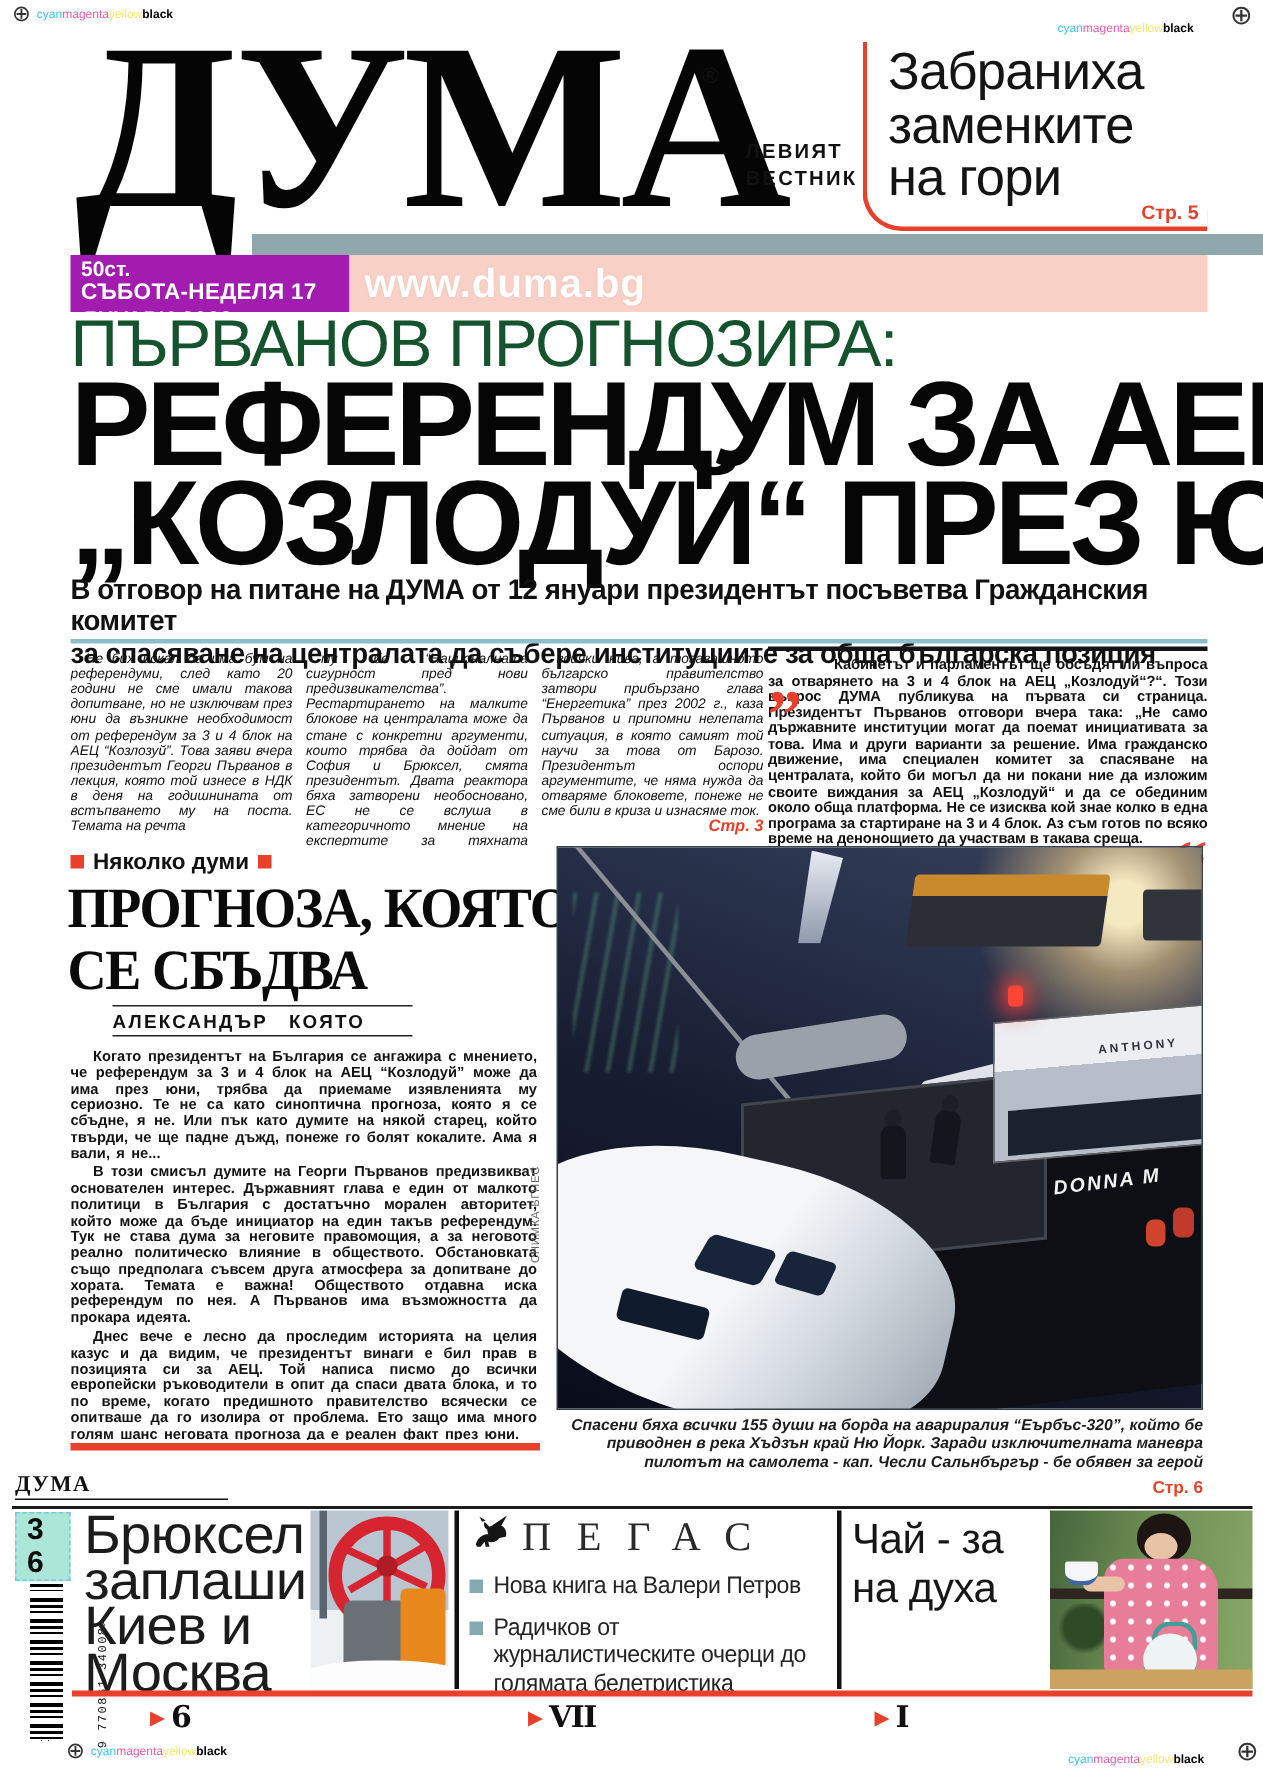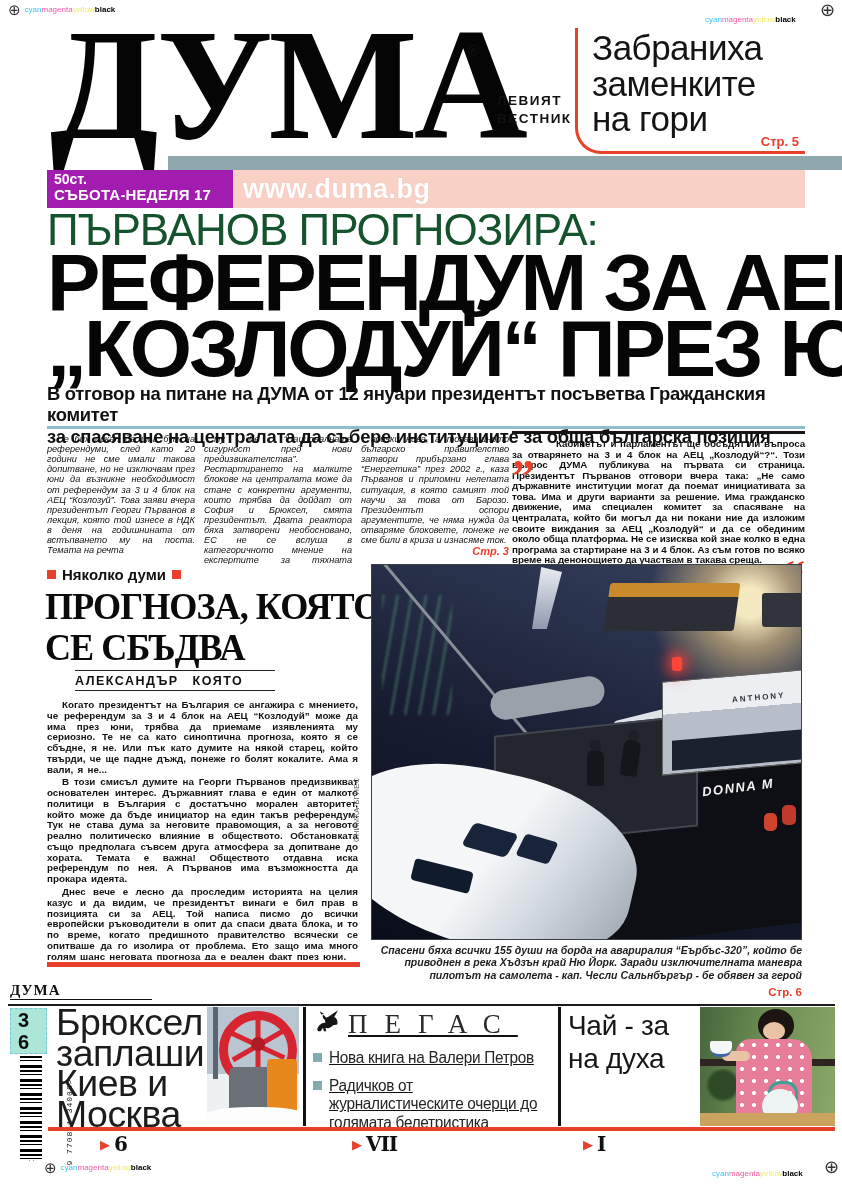--- a/index.html
+++ b/index.html
@@ -115,21 +115,21 @@
   .valve *{position:absolute;}
   .v-post{left:6px;top:0;width:5px;height:72px;background:#5a6570;}
   .v-ring{left:12px;top:4px;width:60px;height:60px;border:9px solid #d62430;border-radius:50%;}
   .v-spoke{left:22px;top:36px;width:58px;height:5px;background:#d62430;}
   .v-s1{transform:rotate(25deg);} .v-s2{transform:rotate(90deg);} .v-s3{transform:rotate(150deg);}
   .v-hub{left:44px;top:30px;width:14px;height:14px;border-radius:50%;background:#b01c26;}
   .v-body{left:22px;top:60px;width:44px;height:48px;background:#6b7077;border-radius:6px;}
   .v-orange{left:60px;top:52px;width:30px;height:54px;background:#e8881c;border-radius:4px;}
   .v-snow{left:-6px;top:100px;width:110px;height:24px;background:#fdfdfd;border-radius:45% 45% 0 0;}
   .vsep{top:1007px;width:3px;height:119px;background:#111;}
-  .pegas{left:313px;top:1008px;width:240px;text-decoration:underline;}
+  .pegas{left:313px;top:1008px;width:240px;}
   .pegas-head{display:flex;align-items:center;gap:5px;}
   .pegas-title{font-family:"Liberation Serif",serif;font-size:27px;letter-spacing:17px;color:#2a2a2a;line-height:1.2;}
   .pitem{display:flex;gap:7px;margin-top:9px;}
   .tealsq{flex:0 0 9px;width:9px;height:9px;background:#84aab2;margin-top:4px;}
   .ptext{font-size:16px;line-height:1.15;letter-spacing:-.3px;color:#242424;transform:scaleX(.96);transform-origin:left top;}
   .righttitle{left:568px;top:1010px;font-size:28px;line-height:1.17;color:#161616;letter-spacing:-.3px;}
   .kimono{left:700px;top:1007px;width:135px;height:119px;overflow:hidden;
       background:linear-gradient(100deg,#46653c 0%,#6d8d53 45%,#89a868 100%);}
   .kimono *{position:absolute;}
   .k-rail{left:0;top:52px;width:100%;height:7px;background:#2e2420;}

